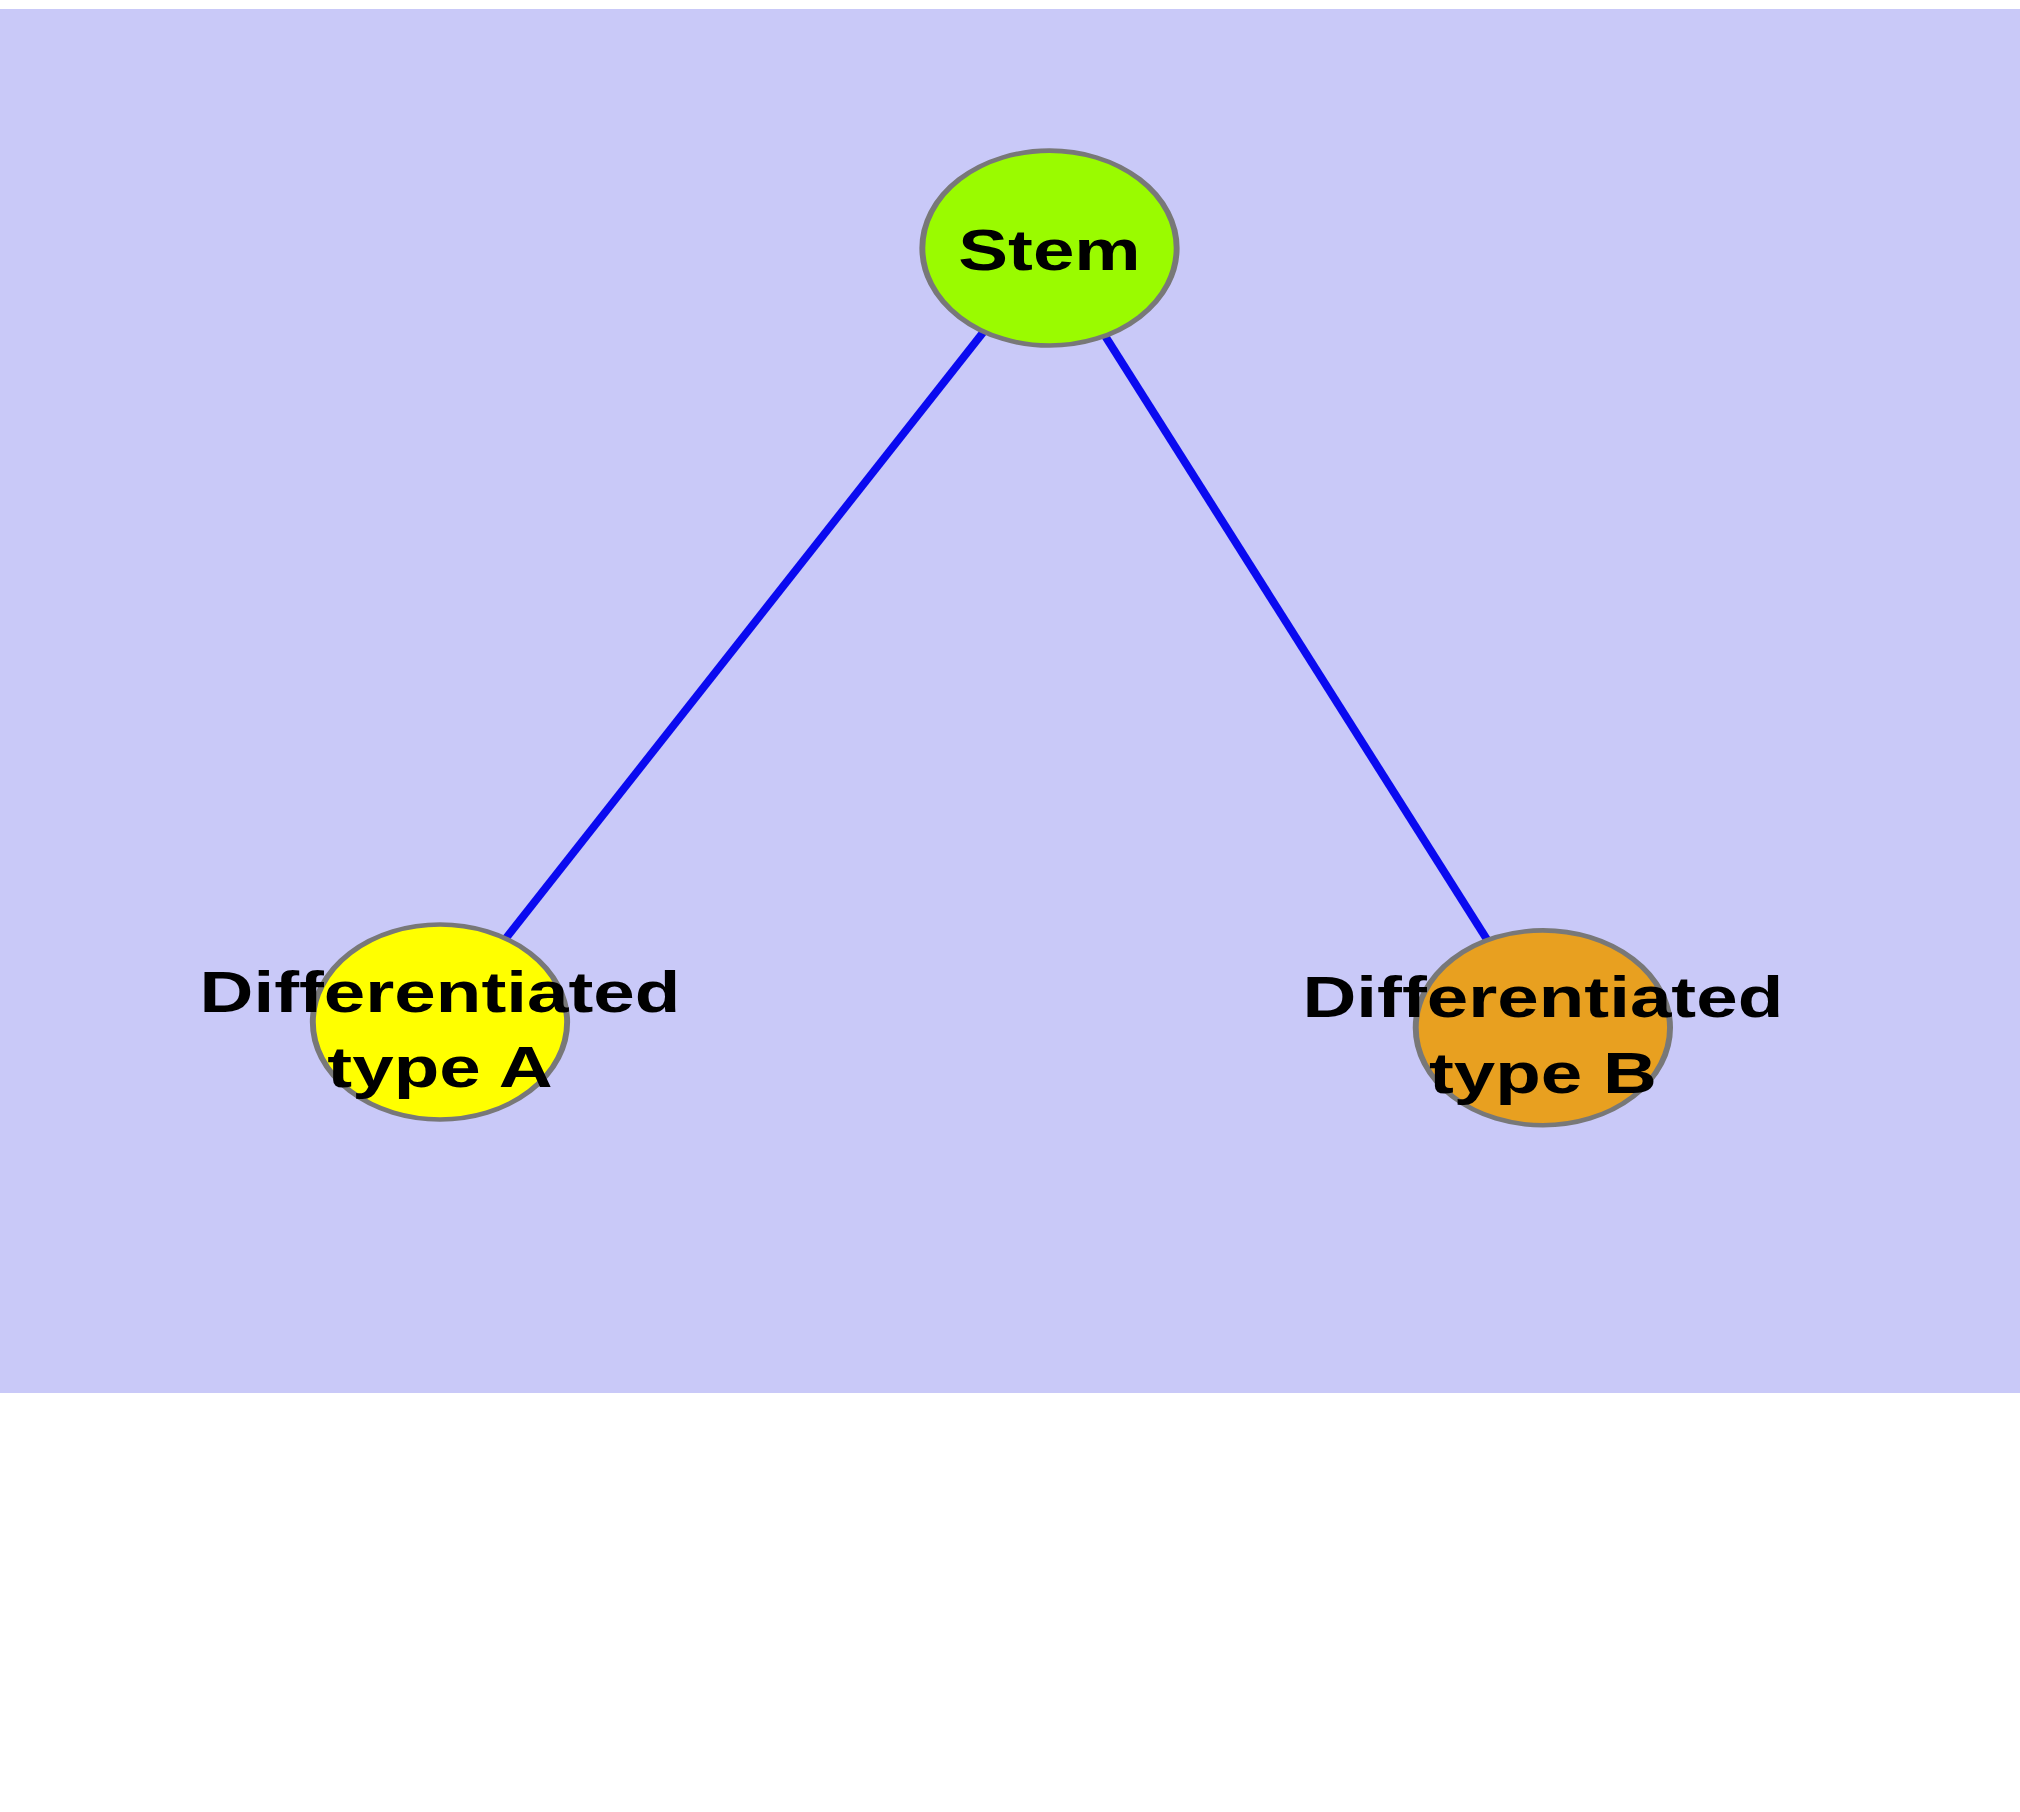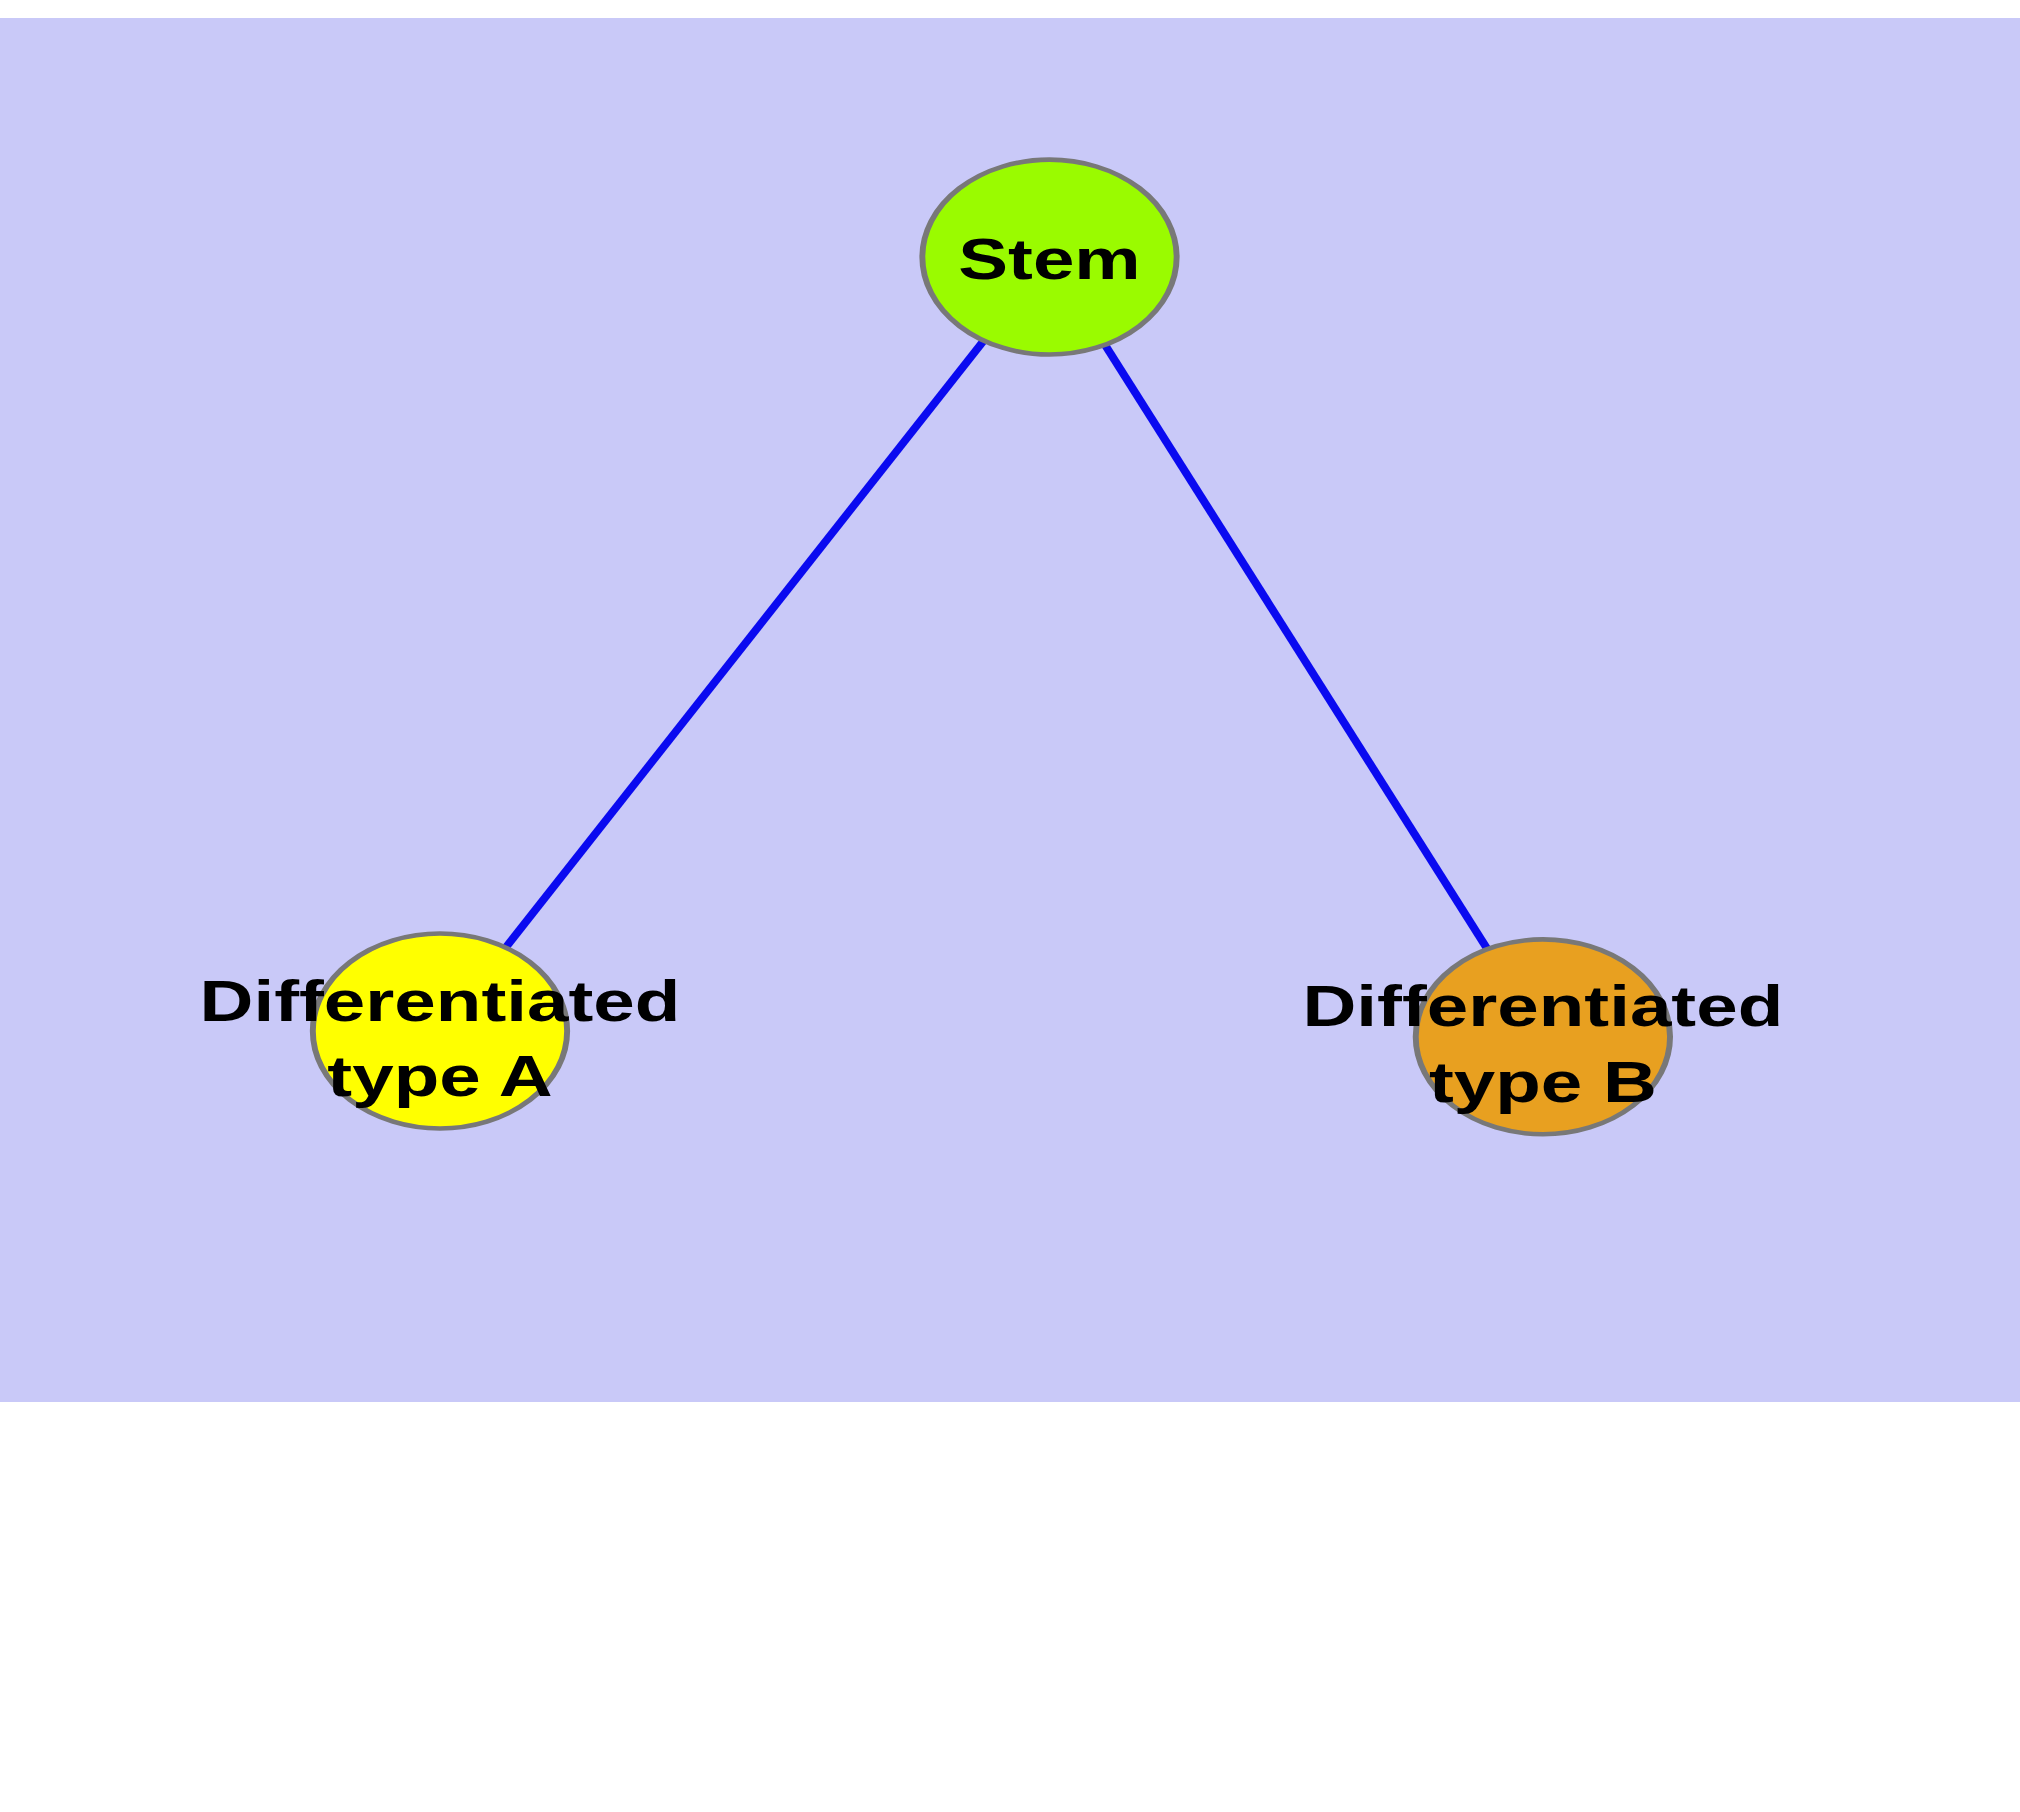--- a/index.html
+++ b/index.html
@@ -6,21 +6,21 @@
     margin: 0;
     padding: 0;
     width: 2021px;
     height: 1812px;
     background: #ffffff;
     overflow: hidden;
   }
   .canvas {
     position: absolute;
     left: 0;
-    top: 18px;
+    top: 9px;
     width: 2021px;
     height: 1384px;
   }
   .canvas svg {
     display: block;
     width: 100%;
     height: 100%;
   }
   .edge {
     stroke-width: 10px;

